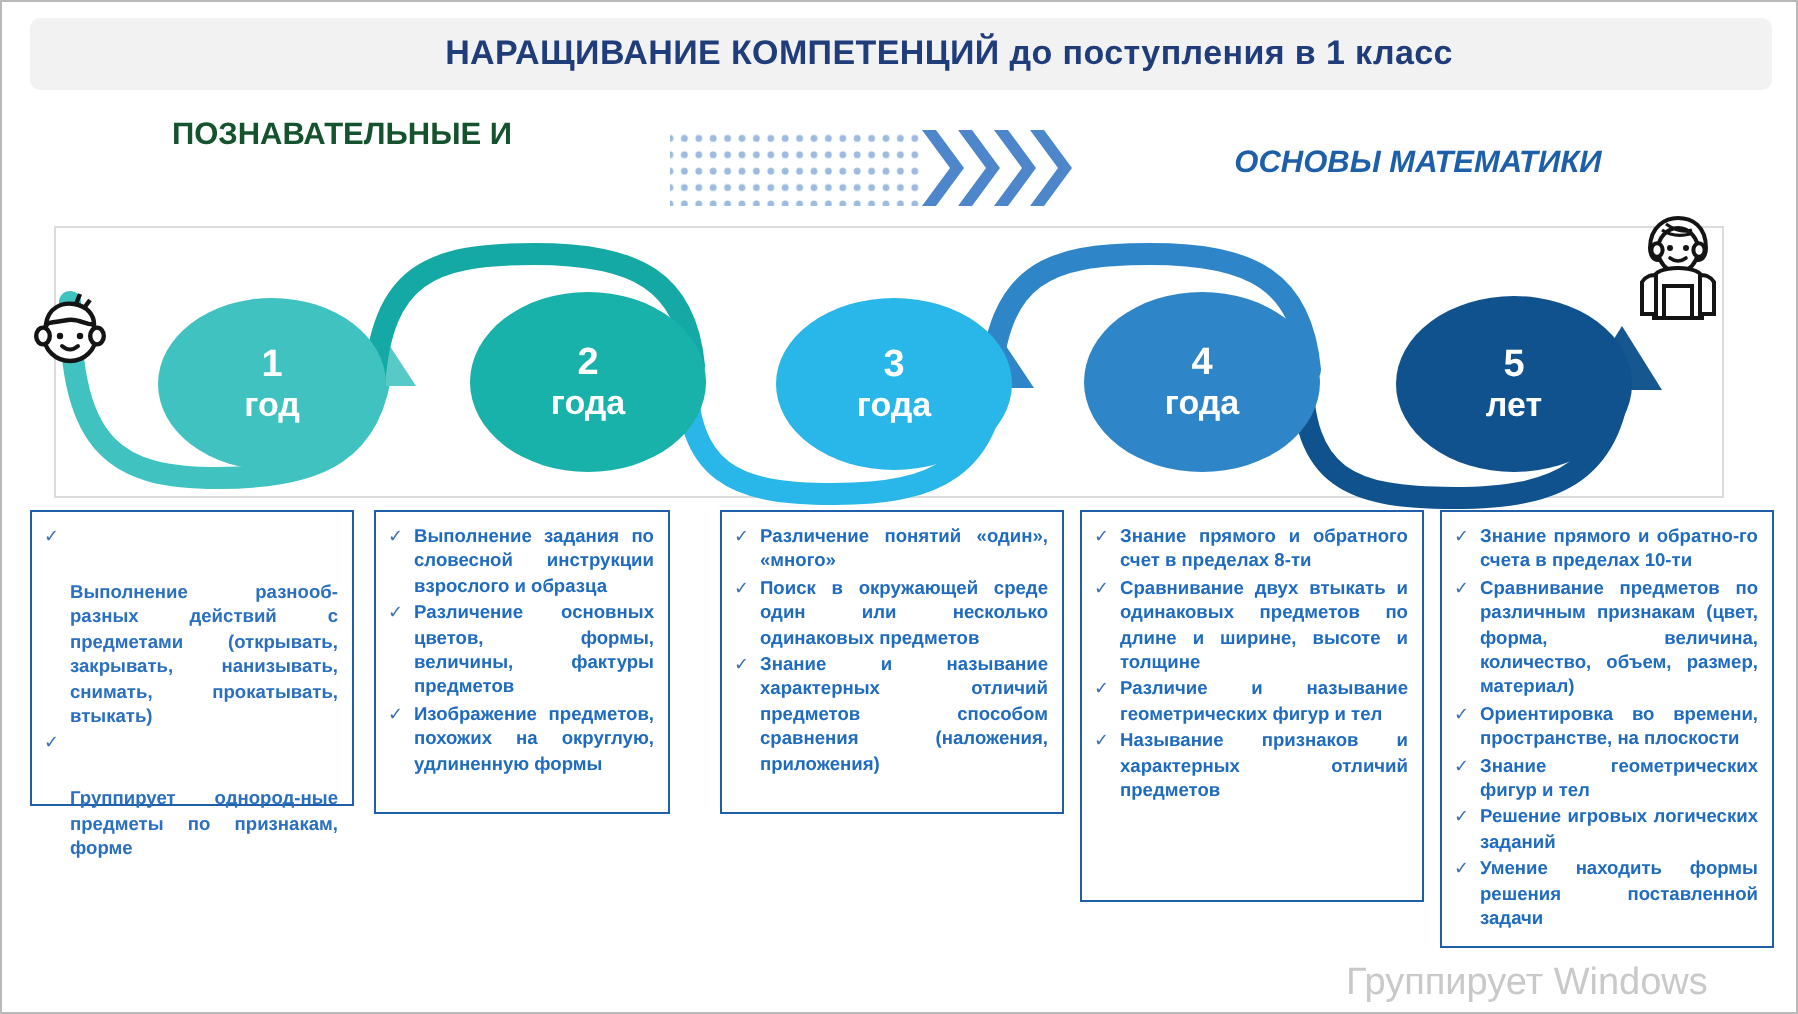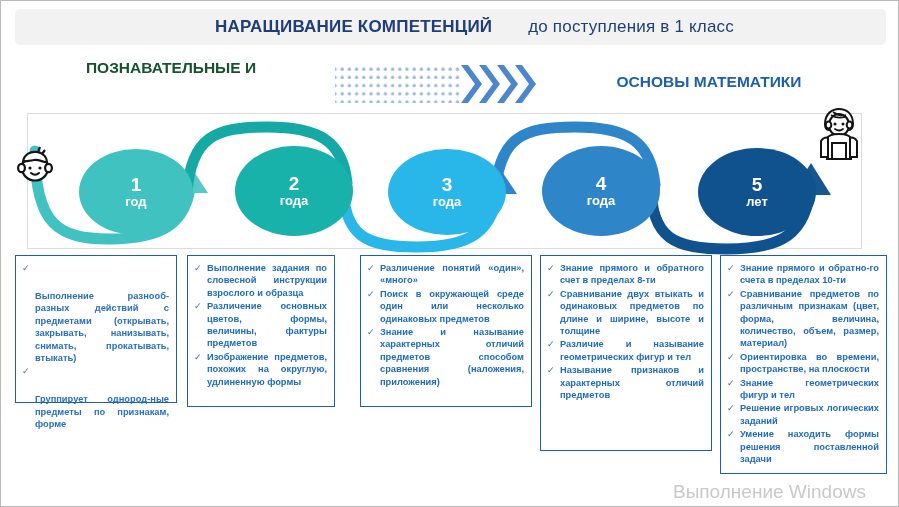--- a/index.html
+++ b/index.html
@@ -20,51 +20,51 @@
   
   .title-bar{
     position:absolute;left:14px;top:8px;width:871px;height:36px;
     background:#f2f2f2;border-radius:5px;
     display:flex;align-items:center;justify-content:center;
   }
   .title-text{
     font-size:17px;color:#1f3d7a;white-space:nowrap;letter-spacing:.2px;
   }
   .title-text .b{font-weight:bold;margin-left:48px;}
-  .title-text .n{font-weight:normal;padding-left:31px;}
+  .title-text .n{font-weight:bold;}
 
   
   .sub-left{
     position:absolute;left:20px;top:56px;width:300px;
     text-align:center;color:#14532d;font-weight:bold;font-size:15.5px;
     line-height:1.45;
   }
   .sub-right{
     position:absolute;left:548px;top:72px;width:320px;
-    text-align:center;color:#1d5fa8;font-weight:bold;font-size:15.5px;
+    text-align:center;color:#1d5fa8;font-weight:bold;font-size:15.5px;font-style:italic;
   }
 
   
   .deco{position:absolute;left:332px;top:58px;width:205px;height:48px;}
 
   
   .panel{
     position:absolute;left:26px;top:112px;width:835px;height:136px;
     border:1px solid #dcdcdc;box-sizing:border-box;background:#fff;
   }
   .flowsvg{position:absolute;left:0;top:104px;width:899px;height:150px;}
 
   .circle{
     position:absolute;border-radius:50%;
     display:flex;flex-direction:column;align-items:center;justify-content:center;
     color:#fff;font-weight:bold;line-height:1.12;
     text-align:center;
   }
   .circle .num{font-size:19px;}
-  .circle .unit{font-size:13px;}
+  .circle .unit{font-size:17px;}
 
   .kid{position:absolute;}
 
   
   .cols{position:absolute;left:14px;top:254px;width:872px;}
   .col{
     position:absolute;top:0;
     border:1px solid #1f5fa9;box-sizing:border-box;
     background:#fff;padding:6px 7px 7px 6px;
   }
@@ -272,14 +272,14 @@
           <span class="chk">✓</span>
           <span class="txt">Решение игровых логических заданий</span>
         </div>
         <div class="item">
           <span class="chk">✓</span>
           <span class="txt">Умение находить формы решения поставленной задачи</span>
         </div>
       </div>
     </div>
 
-  <div class="watermark">Выполнение Windows</div>
+  <div class="watermark">Группирует Windows</div>
 </div>
 
 </body></html>

